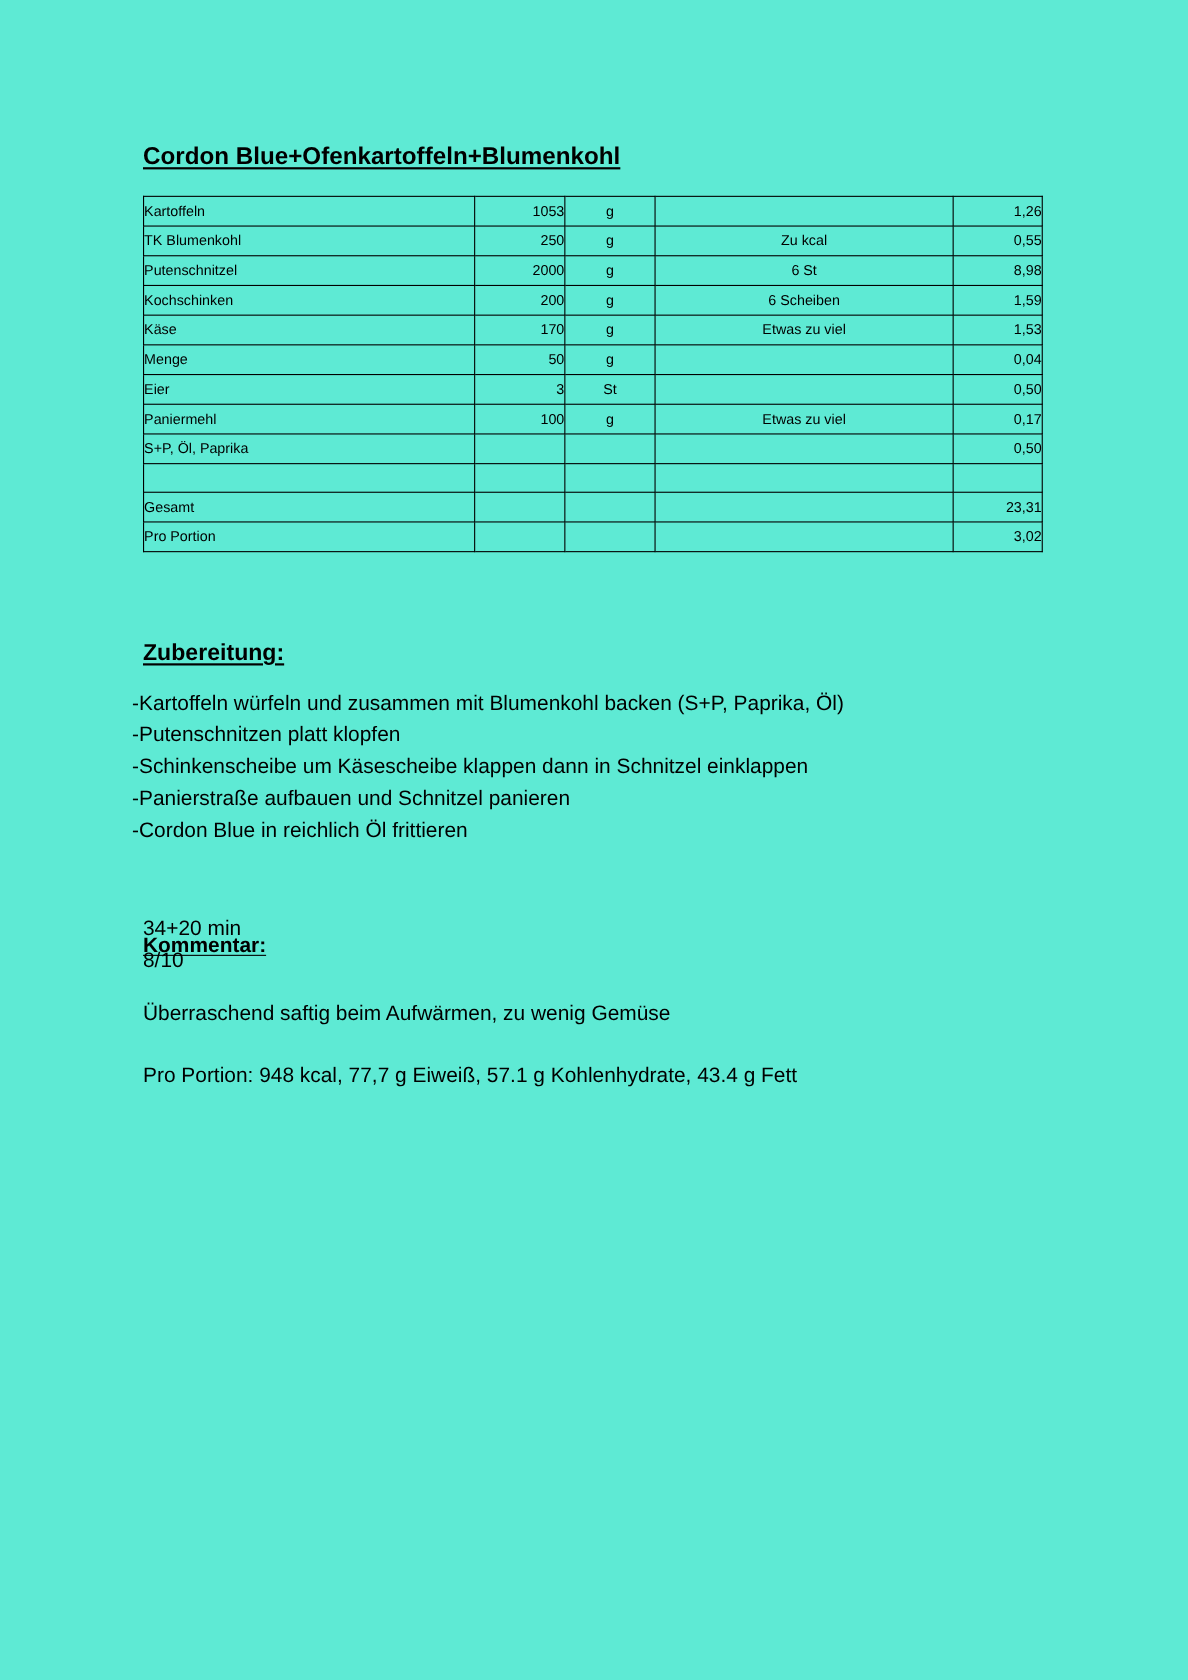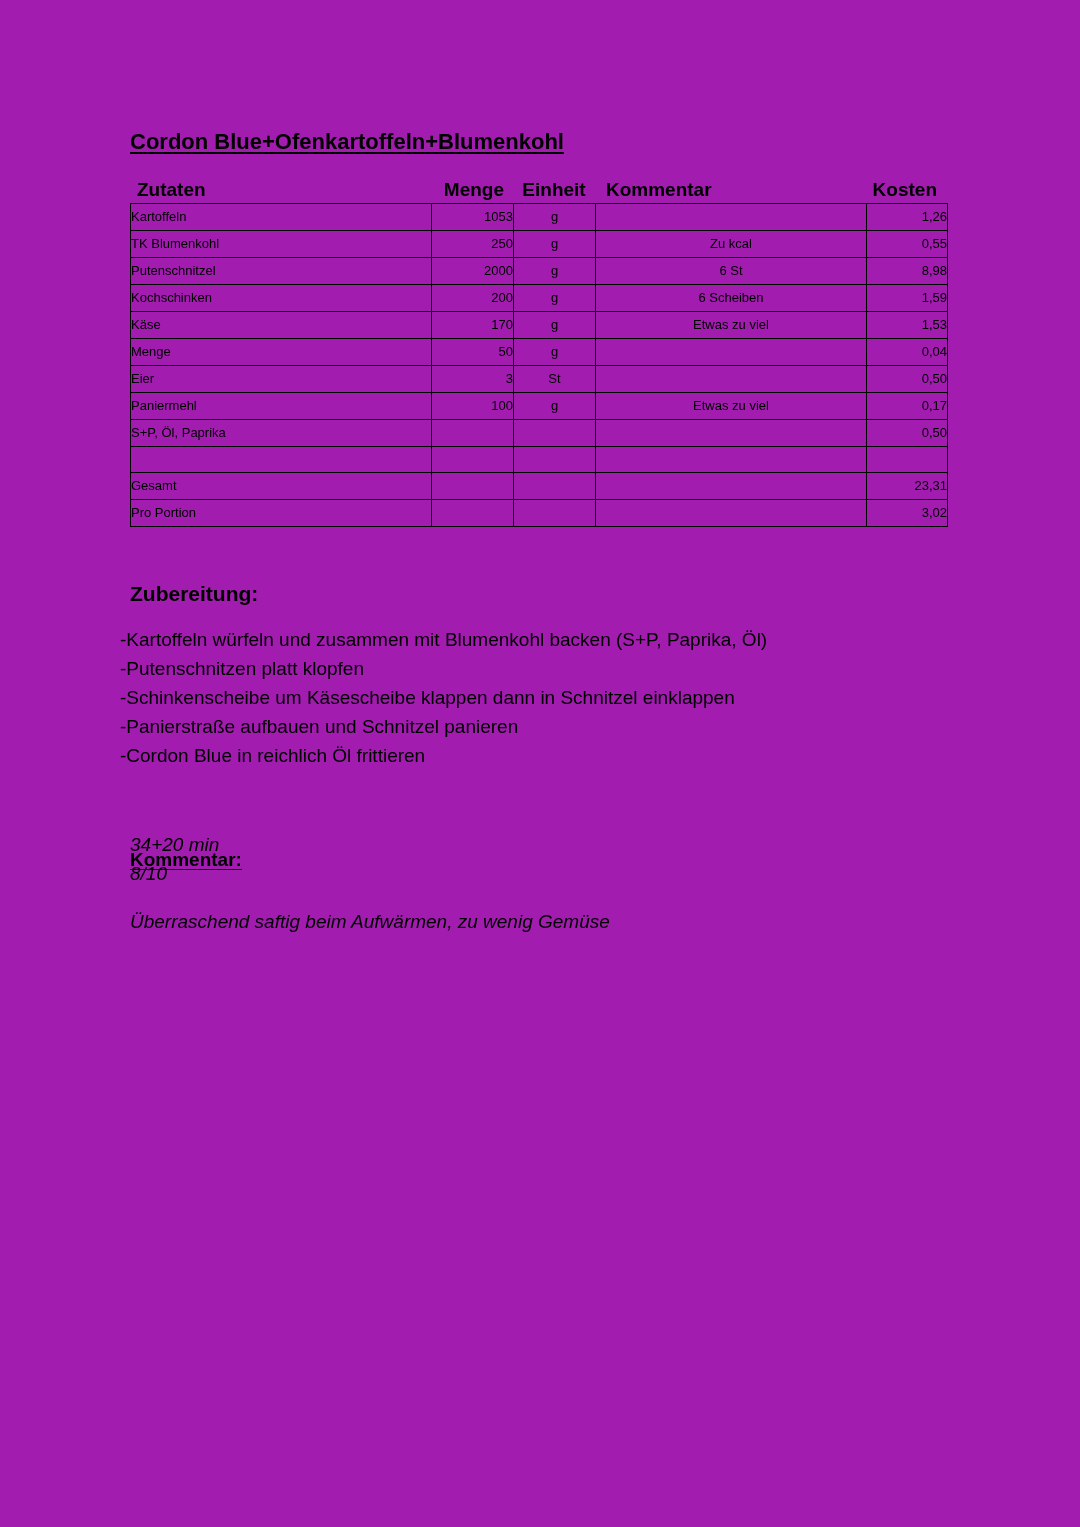--- a/index.html
+++ b/index.html
@@ -5,21 +5,21 @@
   * { margin: 0; padding: 0; box-sizing: border-box; }
   html, body {
     background: #ffffff;
     font-family: "Liberation Sans", "DejaVu Sans", sans-serif;
     color: #000000;
   }
   .page {
     position: relative;
     width: 1080px;
     height: 1527px;
-    background: #a21caf;
+    background: #5eead4;
     overflow: hidden;
   }
   .doc-title {
     position: absolute;
     left: 130px;
     top: 129px;
     font-size: 22px;
     font-weight: bold;
     text-decoration: underline;
     text-underline-offset: 3px;
@@ -63,66 +63,59 @@
   td.c1 { width: 82px;  text-align: right;  padding-right: 9px; }
   td.c2 { width: 82px;  text-align: center; }
   td.c3 { width: 271px; text-align: center; }
   td.c4 { width: 81px;  text-align: right;  padding-right: 10px; }
   
   .section-heading-lg {
     position: absolute;
     left: 130px;
     font-size: 21px;
     font-weight: bold;
-    text-underline-offset: 3px;
-    white-space: nowrap;
-  }
-  .section-heading-sm {
-    position: absolute;
-    left: 130px;
-    font-size: 19px;
-    font-weight: bold;
     text-decoration: underline;
     text-underline-offset: 3px;
     white-space: nowrap;
   }
+  .section-heading-sm {
+    position: absolute;
+    left: 130px;
+    font-size: 19px;
+    font-weight: bold;
+    text-decoration: underline;
+    text-underline-offset: 3px;
+    white-space: nowrap;
+  }
   .steps {
     position: absolute;
     left: 120px;
     top: 625px;
     font-size: 19px;
   }
   .steps .step {
     line-height: 29px;
     white-space: nowrap;
   }
   .body-line {
     position: absolute;
     left: 130px;
     font-size: 19px;
     line-height: 24px;
     white-space: nowrap;
-    font-style: italic;
   }
 </style>
 </head>
 <body>
 
 <div class="page">
 
   <div class="doc-title">Cordon Blue+Ofenkartoffeln+Blumenkohl</div>
 
   <div class="table-wrap">
-    <div class="thead-row">
-      <div class="th th-zutaten">Zutaten</div>
-      <div class="th th-menge">Menge</div>
-      <div class="th th-einheit">Einheit</div>
-      <div class="th th-kommentar">Kommentar</div>
-      <div class="th th-kosten">Kosten</div>
-    </div>
     <table class="grid">
       <tbody id="ingredients-tbody">
           <tr>
             <td class="c0">Kartoffeln</td>
             <td class="c1">1053</td>
             <td class="c2">g</td>
             <td class="c3"></td>
             <td class="c4">1,26</td>
           </tr>
           <tr>
@@ -217,14 +210,15 @@
     </div>
 
   <div class="section-heading-sm" style="top: 849px;">Kommentar:</div>
 
   <div class="body-line" style="top: 833px;">34+20 min</div>
 
   <div class="body-line" style="top: 862px;">8/10</div>
 
   <div class="body-line" style="top: 910px;">Überraschend saftig beim Aufwärmen, zu wenig Gemüse</div>
 
+  <div class="body-line" style="top: 967px;">Pro Portion: 948 kcal, 77,7 g Eiweiß, 57.1 g Kohlenhydrate, 43.4 g Fett</div>
 
 </div>
 
 </body></html>

